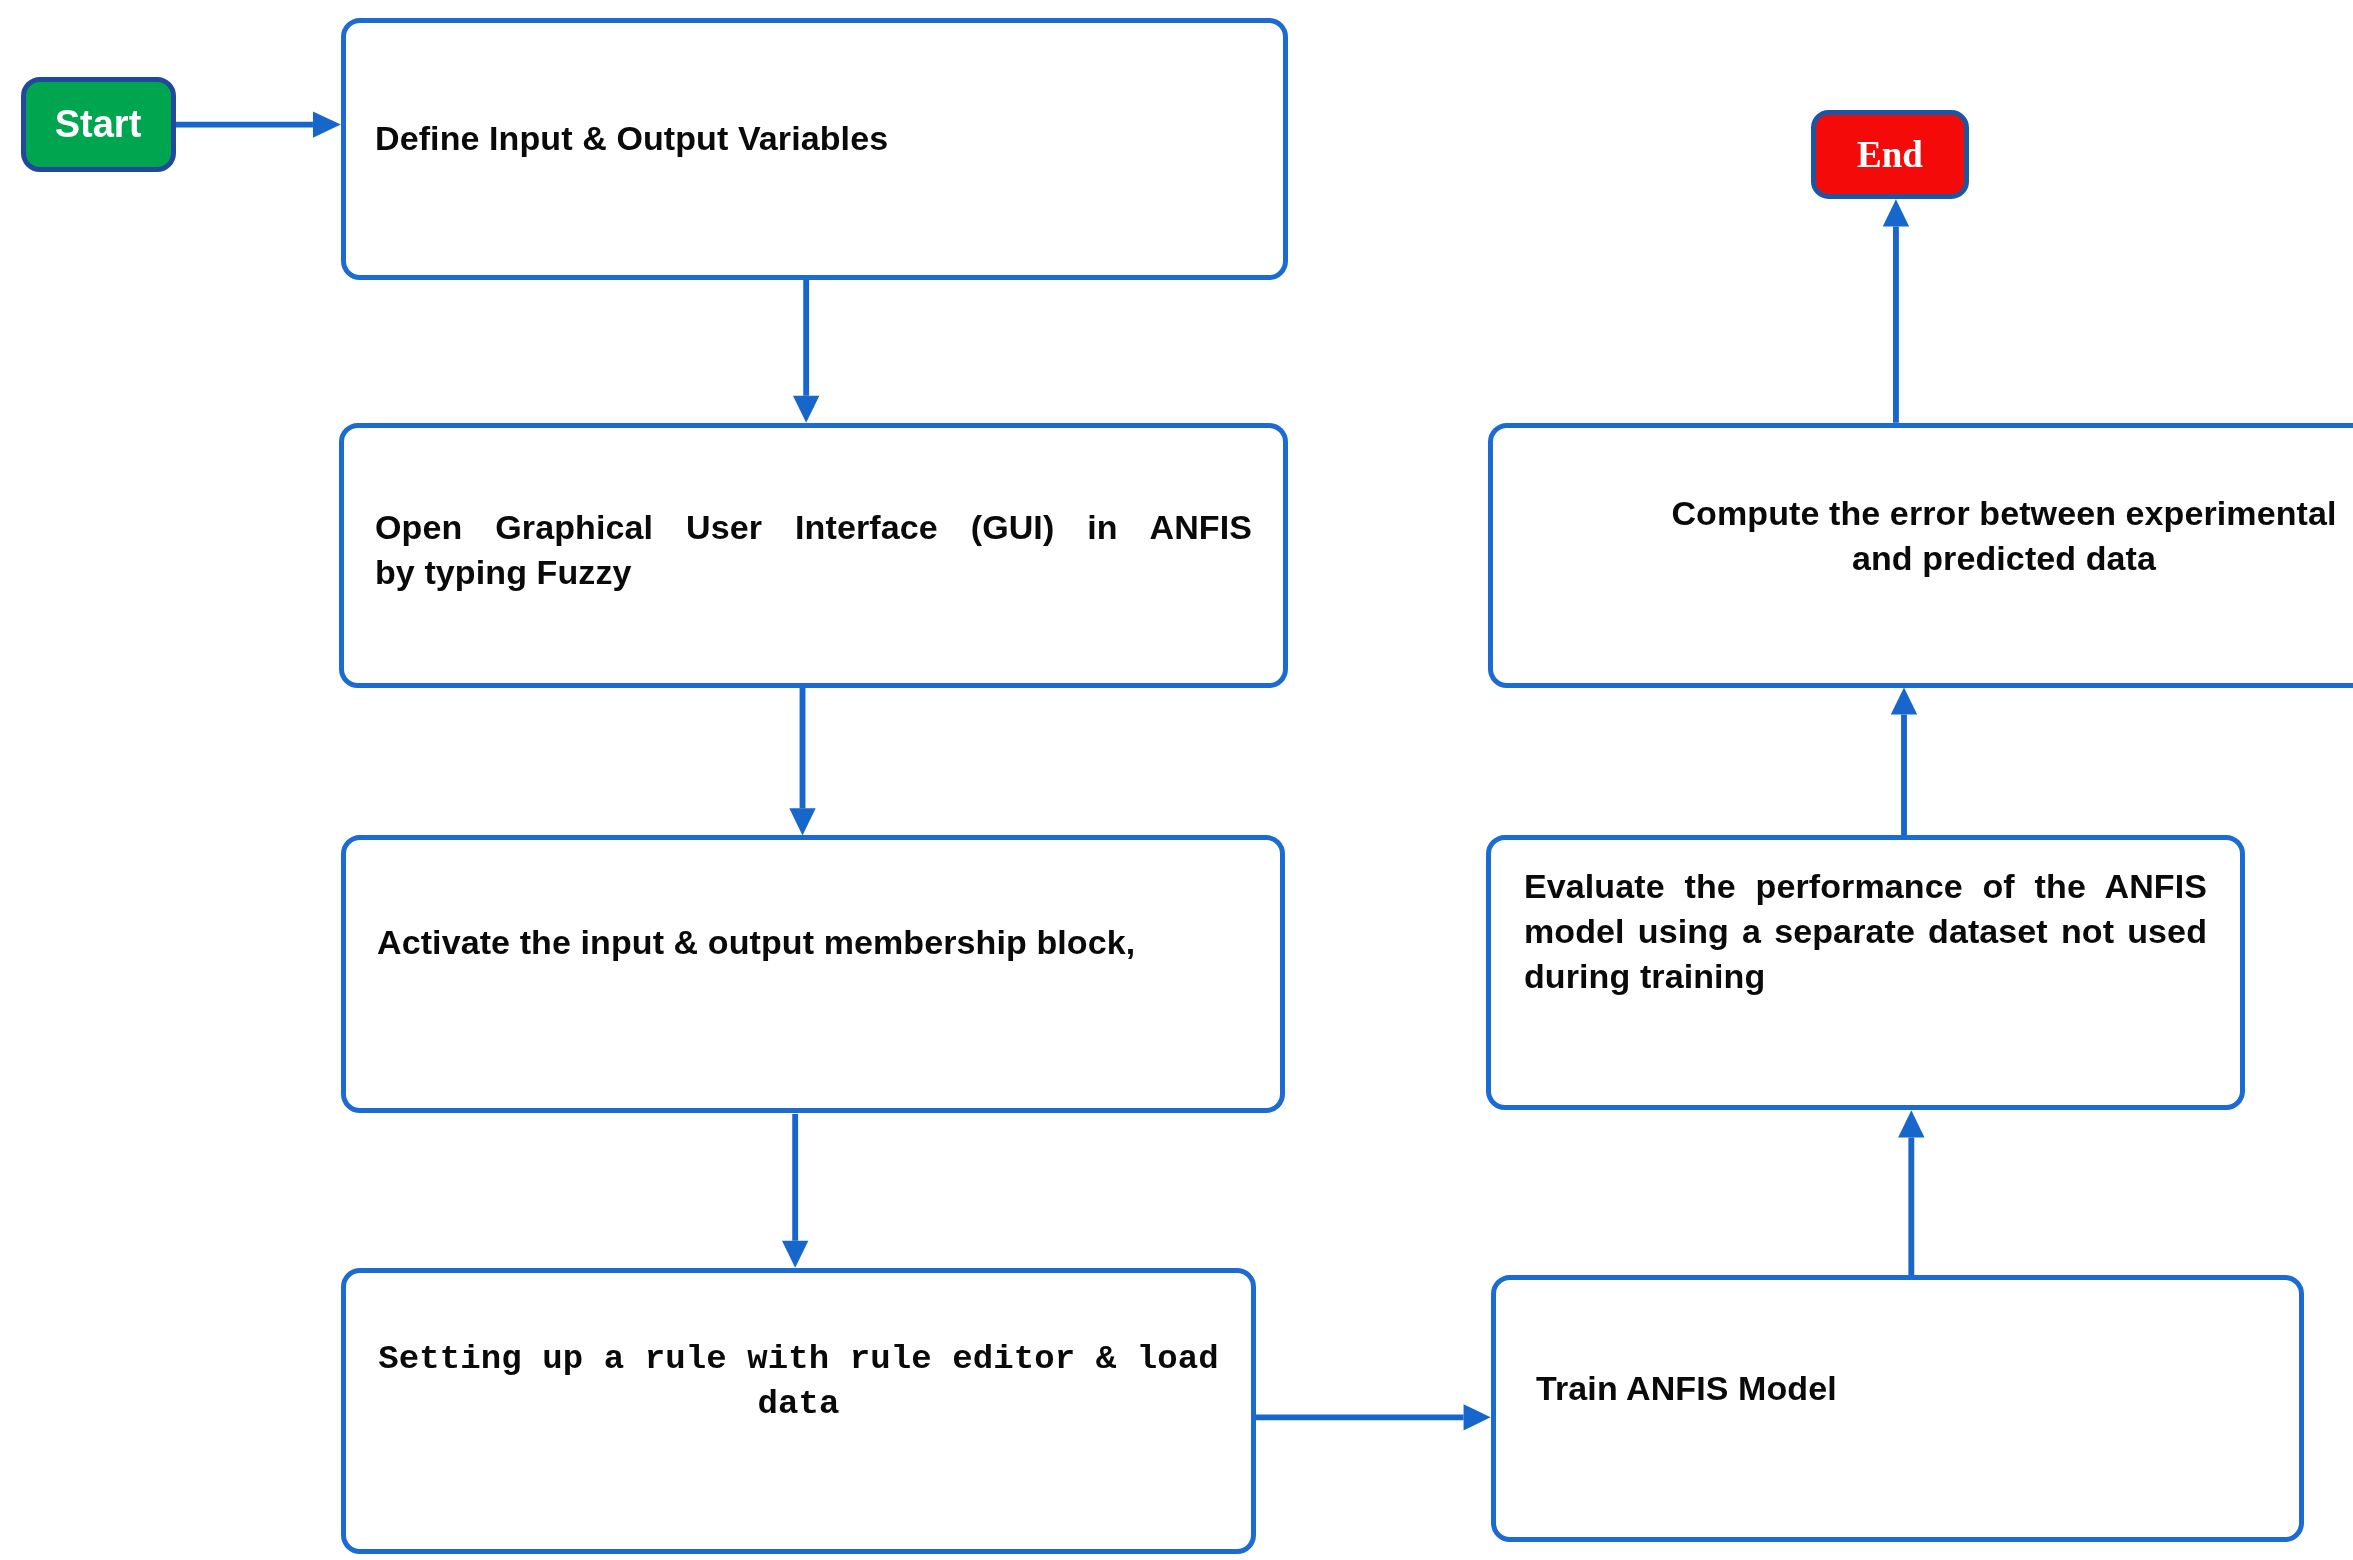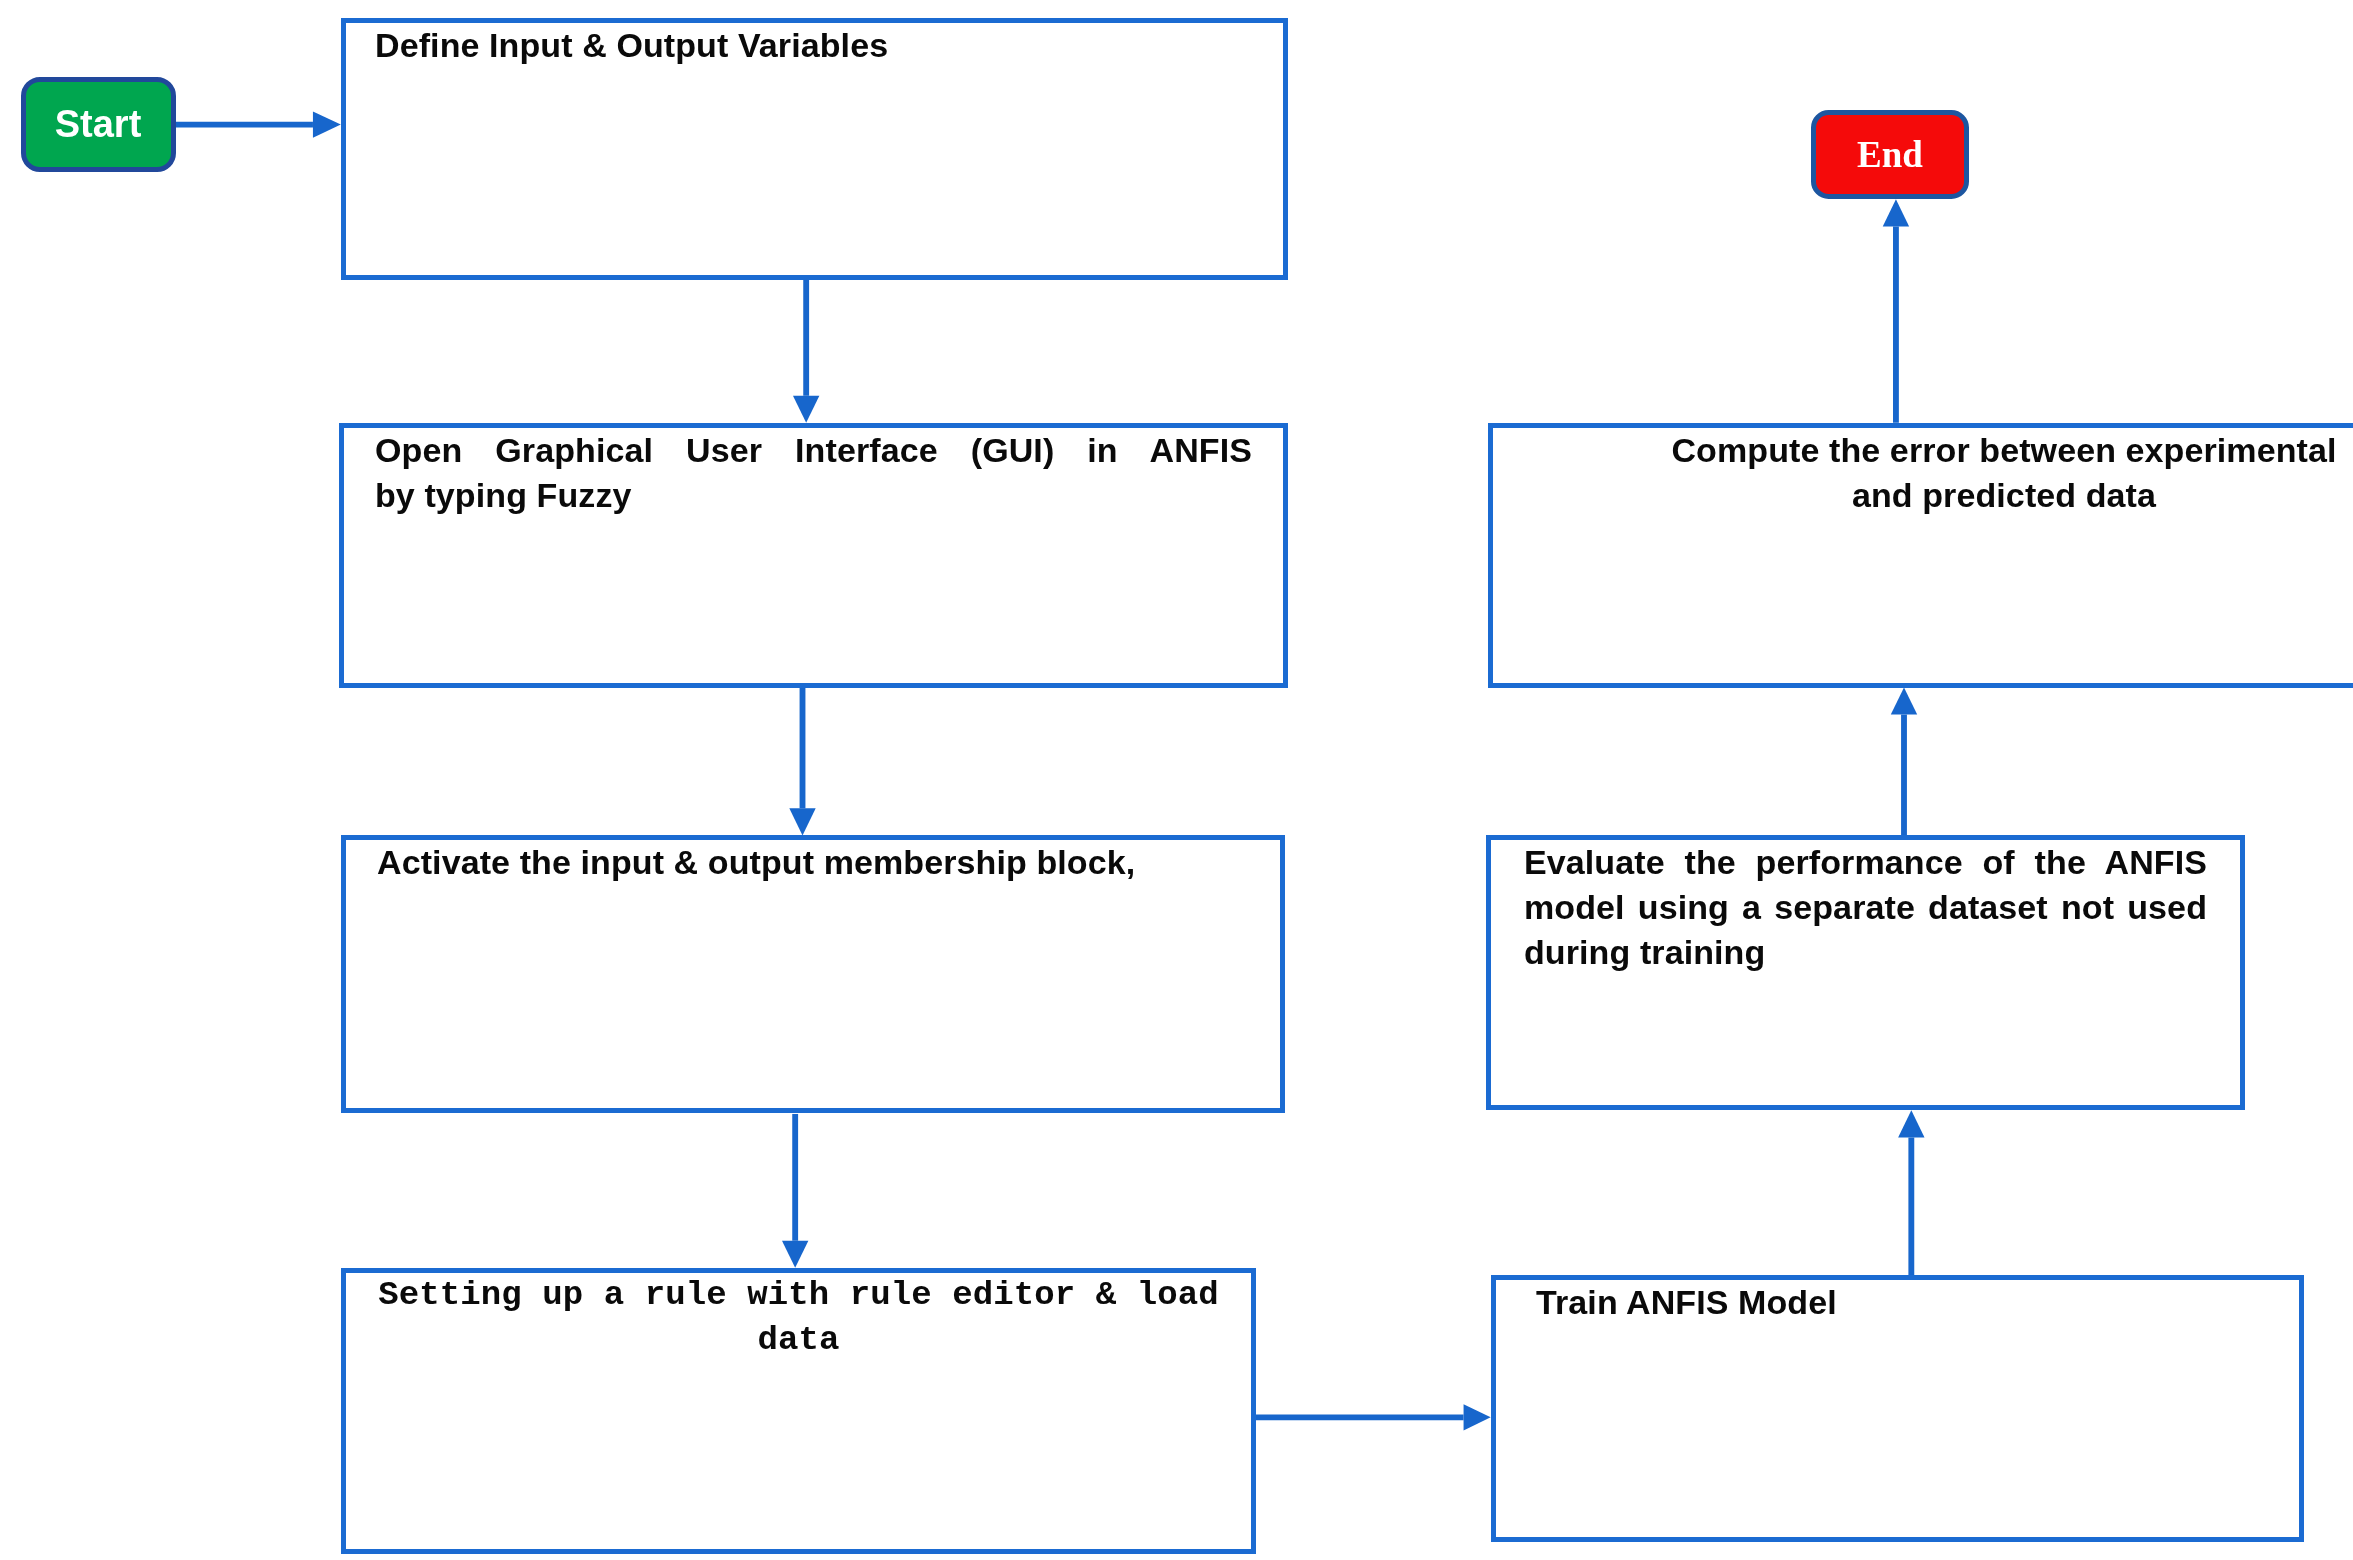--- a/index.html
+++ b/index.html
@@ -30,21 +30,22 @@
   }
   .arrow-head {
     fill: var(--arrow, #1766CC);
     stroke: none;
   }
   .node {
     position: absolute;
     box-sizing: border-box;
     display: flex;
     flex-direction: column;
-    justify-content: flex-start;
+    justify-content: center;
+    border-radius: 19px;
   }
   .process {
     background: #ffffff;
     border: 5.1px solid var(--box-border, #1B6BD2);
     color: var(--box-text, #0A0A0A);
     font-size: 34px;
     font-weight: bold;
     line-height: 45px;
     letter-spacing: 0.1px;
   }

